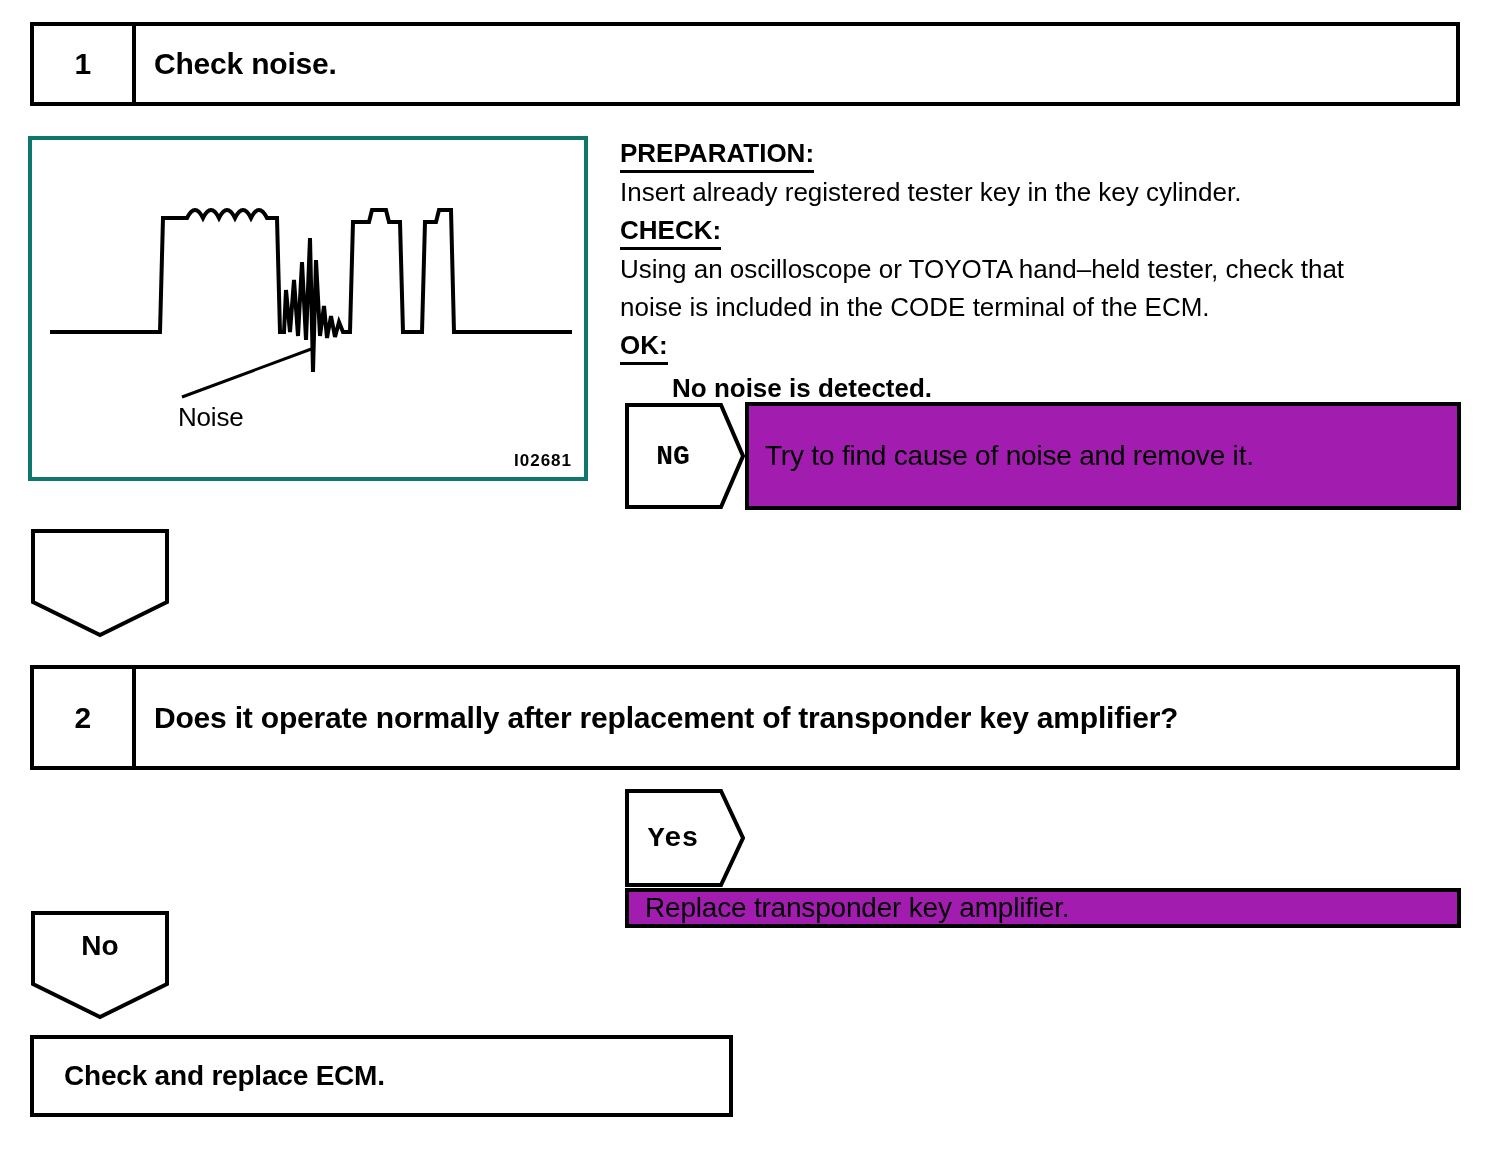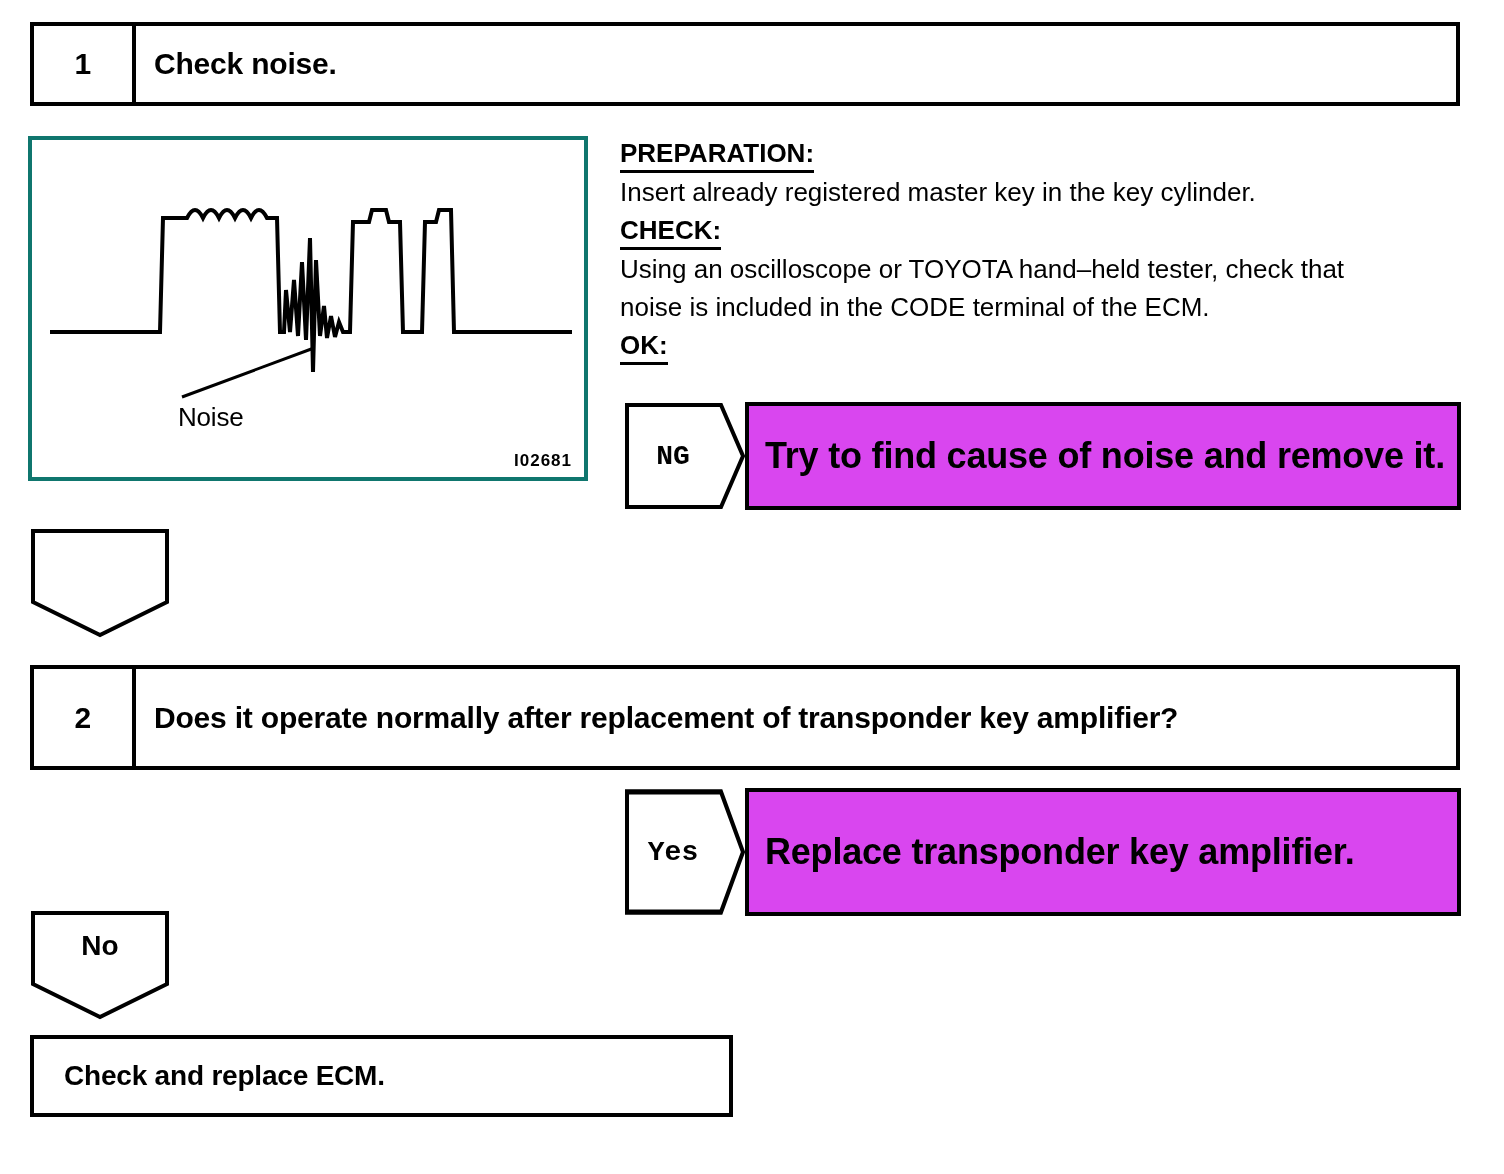--- a/index.html
+++ b/index.html
@@ -104,26 +104,26 @@
     display: flex;
     align-items: center;
     justify-content: center;
     font-size: 28px;
     font-weight: bold;
   }
   .branch-box {
     flex: 1;
     border: 4px solid #000;
     box-sizing: border-box;
-    background: #d946ef;
+    background: #a21caf;
     display: flex;
     align-items: center;
     padding-left: 16px;
-    font-size: 36px;
-    font-weight: bold;
+    font-size: 28px;
+    font-weight: normal;
     letter-spacing: -0.2px;
   }
 
   
   .branch-down {
     position: absolute;
     width: 140px;
     height: 108px;
   }
   .branch-down svg { display:block; width:100%; height:100%; }
@@ -212,29 +212,30 @@
     <path fill="none" stroke="#000" stroke-width="3" d="M 150,257 L 282,208"></path>
   </svg>
   <span class="abs" style="left:146px; top:262px; font-size:26px; font-weight:normal; letter-spacing:-0.2px;">Noise</span>
   <span class="fig-code">I02681</span>
 </div>
 
 <div class="instructions" style="left:620px; top:134px; width:860px;">
   <div>
     <span class="ins-head">PREPARATION:</span>
   </div>
-  <div class="ins-body">Insert already registered master key in the key cylinder.</div>
+  <div class="ins-body">Insert already registered tester key in the key cylinder.</div>
   <div>
     <span class="ins-head">CHECK:</span>
   </div>
   <div class="ins-body">Using an oscilloscope or TOYOTA hand–held tester, check that</div>
   <div class="ins-body">noise is included in the CODE terminal of the ECM.</div>
   <div>
     <span class="ins-head">OK:</span>
   </div>
+  <span class="ins-strong">No noise is detected.</span>
 </div>
 
 <div class="branch-right" style="left:625px; top:402px; width:836px; height:108px;">
   <div class="pent-right">
     <svg viewBox="0 0 120 108" preserveAspectRatio="none">
       <path d="M 2,3 L 96,3 L 118,54 L 96,105 L 2,105 Z" fill="#fff" stroke="#000" stroke-width="4" stroke-linejoin="miter"></path>
     </svg>
     <span>NG</span>
   </div>
   <div class="branch-box">Try to find cause of noise and remove it.</div>
@@ -244,21 +245,21 @@
   <svg viewBox="0 0 140 110" preserveAspectRatio="none">
     <path d="M 3,3 L 137,3 L 137,74 L 70,107 L 3,74 Z" fill="#fff" stroke="#000" stroke-width="4" stroke-linejoin="miter"></path>
   </svg>
 </div>
 
 <div class="step-row" style="left:30px; top:665px; width:1430px; height:105px;">
   <div class="step-num">2</div>
   <div class="step-text">Does it operate normally after replacement of transponder key amplifier?</div>
 </div>
 
-<div class="branch-right" style="left:625px; top:788px; width:836px; height:128px;">
+<div class="branch-right" style="left:625px; top:788px; width:836px; height:128px;flex-direction:column;">
   <div class="pent-right">
     <svg viewBox="0 0 120 100" preserveAspectRatio="none">
       <path d="M 2,3 L 96,3 L 118,50 L 96,97 L 2,97 Z" fill="#fff" stroke="#000" stroke-width="4" stroke-linejoin="miter"></path>
     </svg>
     <span>Yes</span>
   </div>
   <div class="branch-box">Replace transponder key amplifier.</div>
 </div>
 
 <div class="branch-down" style="left:30px; top:910px; width:140px; height:110px;">

